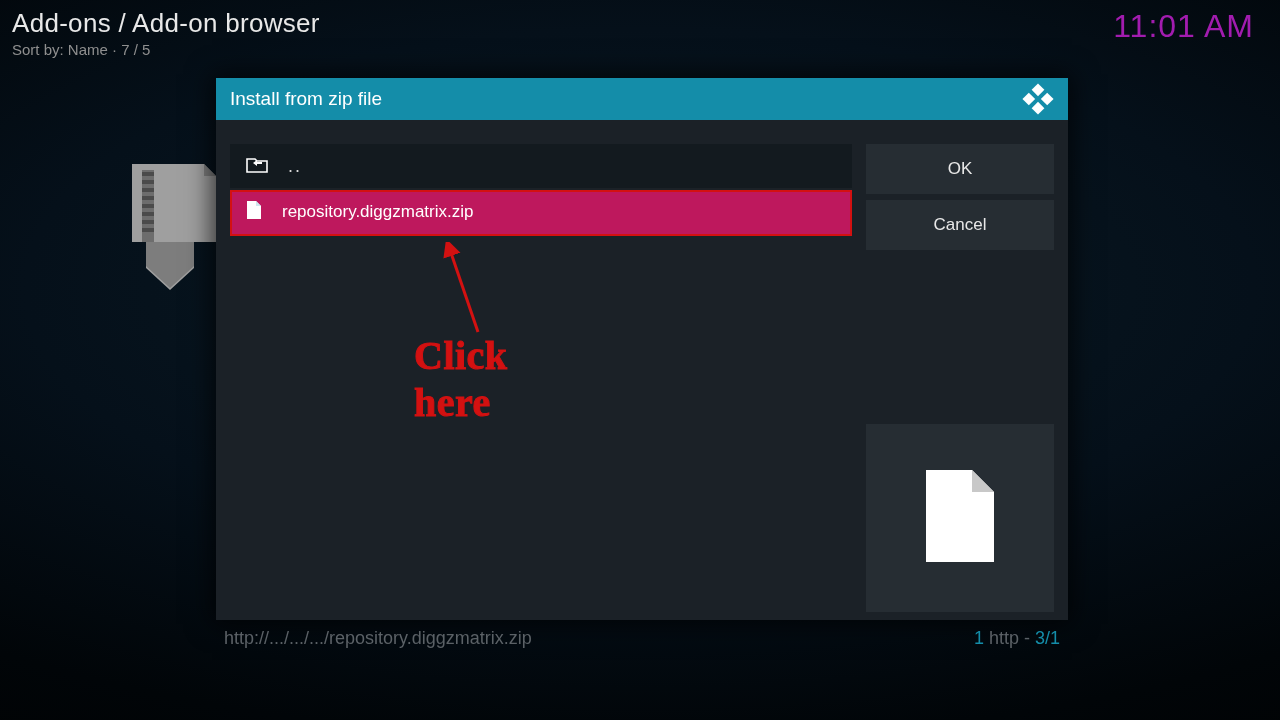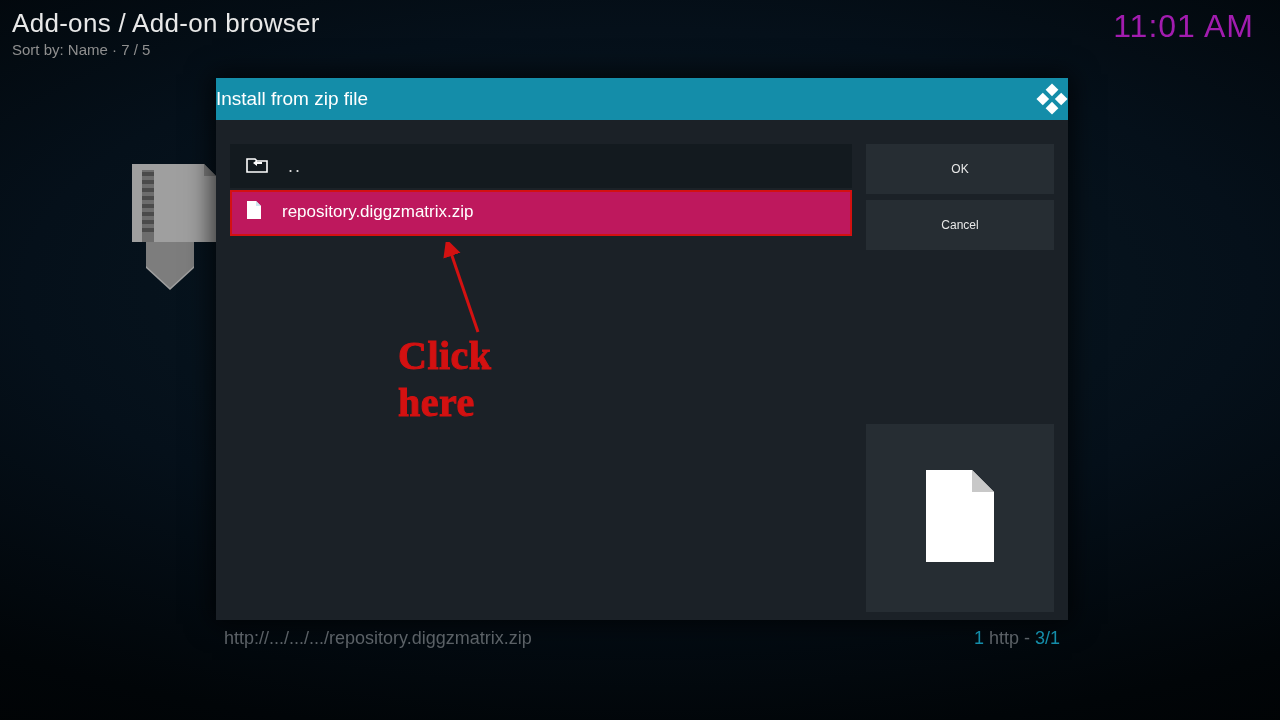--- a/index.html
+++ b/index.html
@@ -58,21 +58,21 @@
     height: 542px;
     background: #1b2127;
     box-shadow: 0 0 24px 4px rgba(0,0,0,0.7);
   }
   .dialog-title-bar {
     height: 42px;
     background: #148da9;
     display: flex;
     align-items: center;
     justify-content: space-between;
-    padding: 0 0;
+    padding: 0 14px;
   }
   .dialog-title {
     font-size: 19px;
     font-weight: 500;
     color: #fff;
   }
   .logo-wrap { display: flex; align-items: center; }
 
   .dialog-body {
     position: absolute;
@@ -112,21 +112,21 @@
   
   .right-panel {
     width: 188px;
     display: flex;
     flex-direction: column;
   }
   .btn {
     height: 50px;
     background: #262d33;
     color: #e8e8e8;
-    font-size: 12px;
+    font-size: 17px;
     display: flex;
     align-items: center;
     justify-content: center;
     margin-bottom: 6px;
     cursor: pointer;
   }
   .preview-box {
     margin-top: auto;
     width: 188px;
     height: 188px;
@@ -152,21 +152,21 @@
   .footer .right { color: #5b6166; }
   .footer .right .hl { color: #148da9; }
 
   
   .annotation {
     position: absolute;
     pointer-events: none;
   }
   .anno-text {
     position: absolute;
-    left: 398px;
+    left: 414px;
     top: 332px;
     color: #d31111;
     font-size: 40px;
     font-weight: 700;
     font-family: "Times New Roman", serif;
     -webkit-text-stroke: 1px #d31111;
     letter-spacing: 0.5px;
   }
   .arrow {
     position: absolute;

